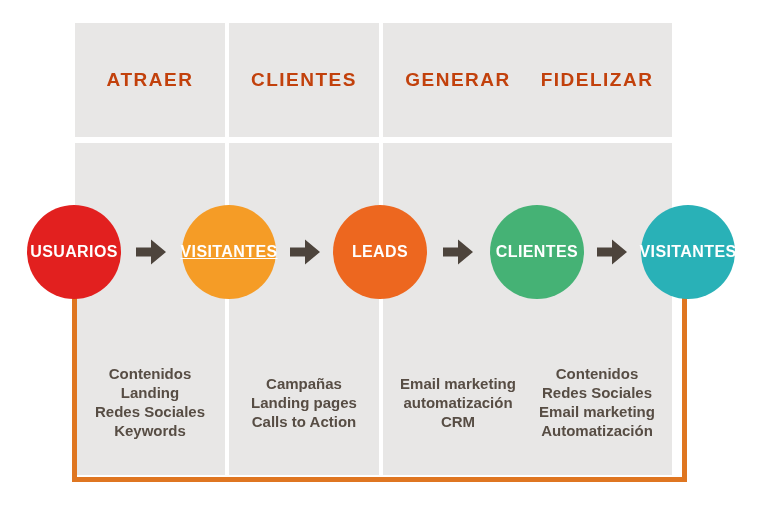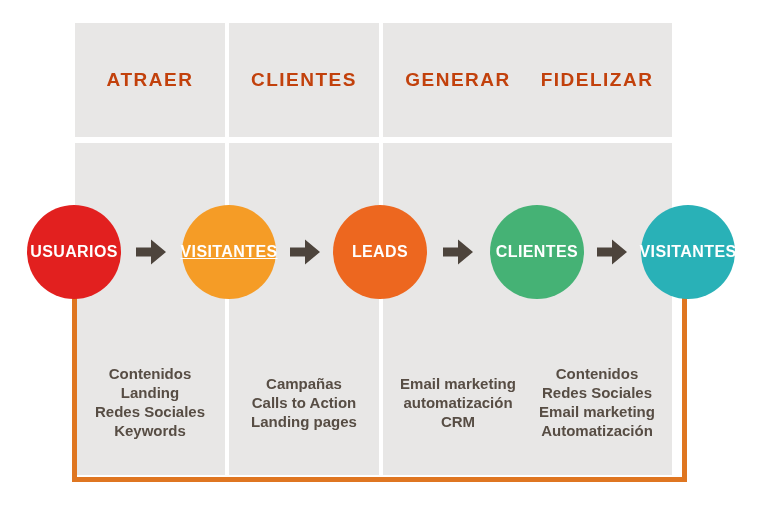--- a/index.html
+++ b/index.html
@@ -79,22 +79,22 @@
   <div class="loop"></div>
 
   <div class="tactics c0">
     <div>Contenidos</div>
     <div>Landing</div>
     <div>Redes Sociales</div>
     <div>Keywords</div>
   </div>
   <div class="tactics c1">
     <div>Campañas</div>
+    <div>Landing pages</div>
     <div>Calls to Action</div>
-    <div>Landing pages</div>
   </div>
   <div class="tactics c2">
     <div>Email marketing</div>
     <div>automatización</div>
     <div>CRM</div>
   </div>
   <div class="tactics c3">
     <div>Contenidos</div>
     <div>Redes Sociales</div>
     <div>Email marketing</div>

